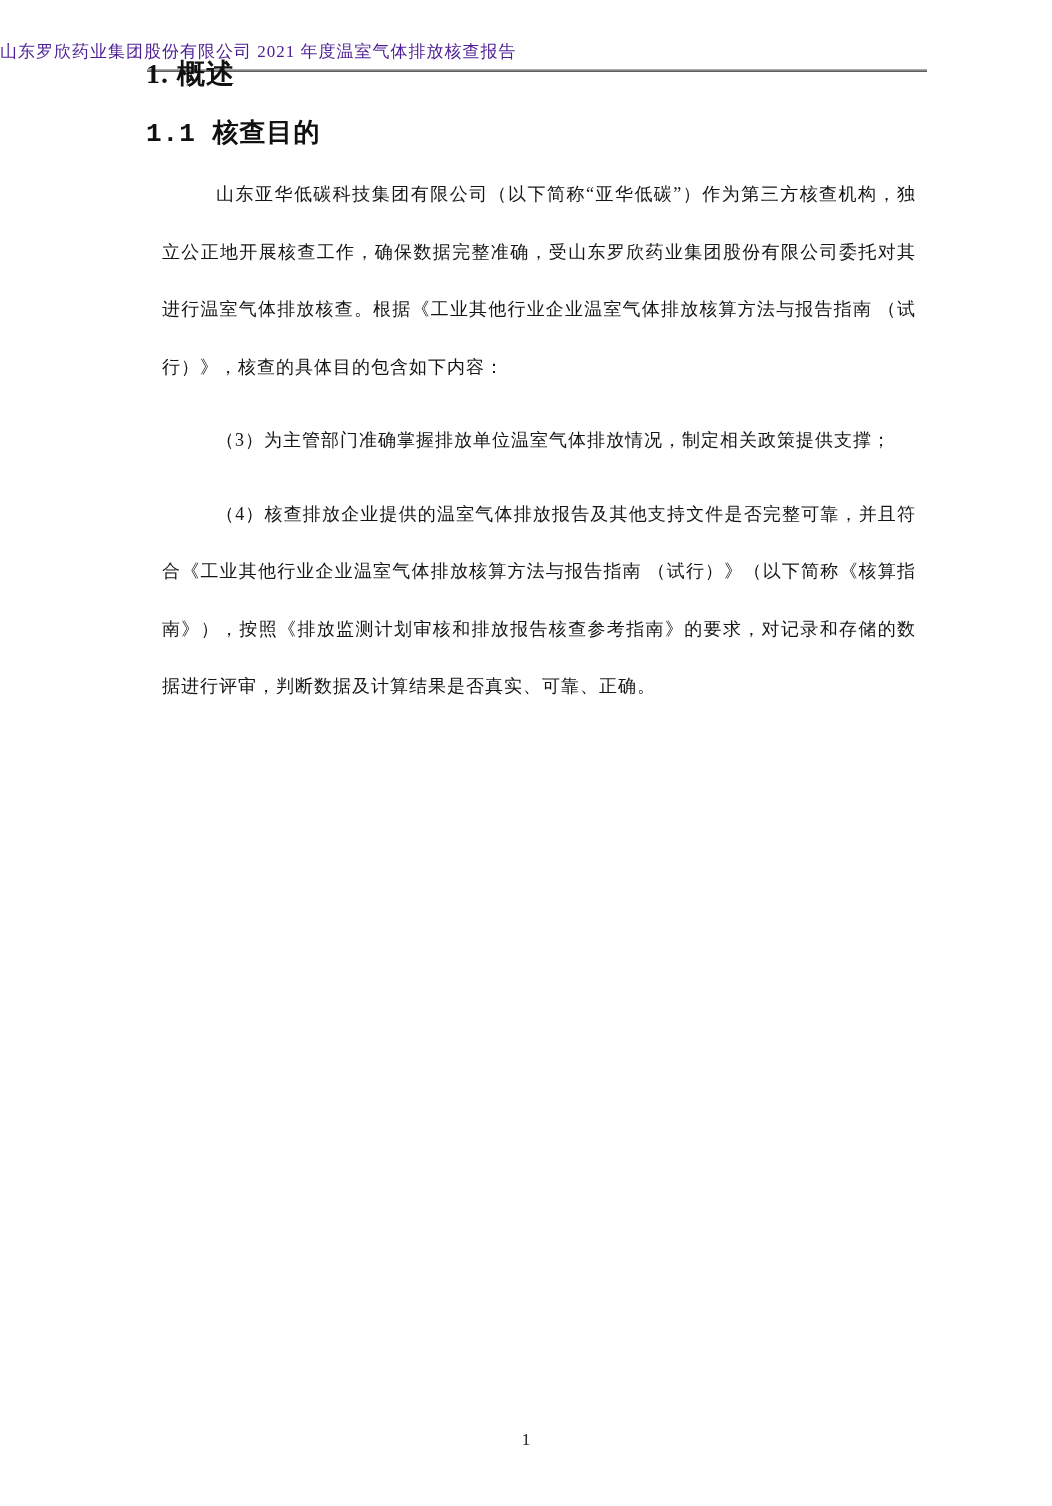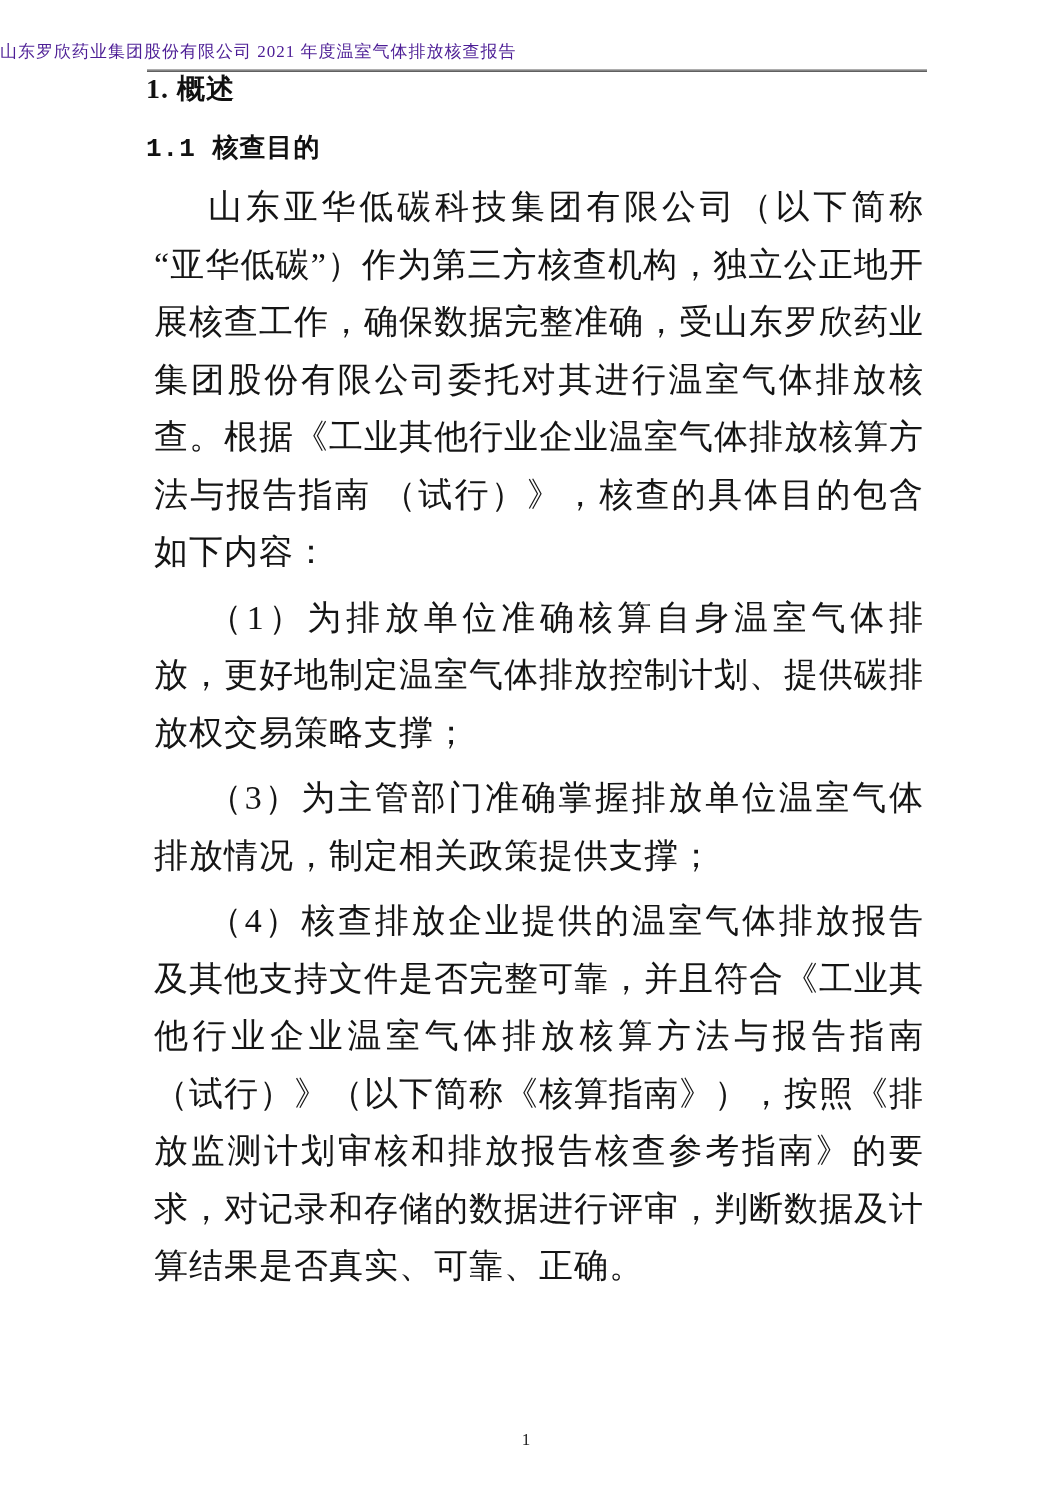--- a/index.html
+++ b/index.html
@@ -39,40 +39,40 @@
     background: linear-gradient(to bottom, #c2c2c2 0%, #8a8a8a 45%, #4d4d4d 100%);
   }
   
   .doc-main {
     position: absolute;
     top: 0;
     left: 146px;
     width: 786px;
   }
   .section-heading {
-    margin: 72px 0 0 0;
+    margin: 57px 0 0 0;
     font-size: 28px;
     line-height: 34px;
     font-weight: bold;
     letter-spacing: 1px;
   }
   .subsection-heading {
     margin: 27px 0 0 0;
     font-size: 26px;
     line-height: 32px;
     font-weight: bold;
     letter-spacing: 1px;
     font-family: Liberation Mono, monospace;
   }
   .paragraphs {
     margin-top: 13px;
   }
   .para {
-    margin: 8px;
-    font-size: 34px;
+    margin: 16px;
+    font-size: 18px;
     line-height: 57.5px;
     letter-spacing: 1px;
     text-align: justify;
     text-indent: 54px;
     color: #151515;
   }
   
   .page-footer {
     position: absolute;
     top: 1430px;
@@ -94,21 +94,20 @@
     <div class="header-title">山东罗欣药业集团股份有限公司 2021 年度温室气体排放核查报告</div>
     <div class="header-rule"></div>
   </header>
 
   <main class="doc-main">
     <h1 class="section-heading">1. 概述</h1>
     <h2 class="subsection-heading">1.1 核查目的</h2>
 
     <div class="paragraphs">
       <p class="para">山东亚华低碳科技集团有限公司（以下简称“亚华低碳”）作为第三方核查机构，独立公正地开展核查工作，确保数据完整准确，受山东罗欣药业集团股份有限公司委托对其进行温室气体排放核查。根据《工业其他行业企业温室气体排放核算方法与报告指南 （试行）》，核查的具体目的包含如下内容：</p>
-      <p class="para">（1）为排放单位准确核算自身温室气体排放，更好地制定温室气体排放控制计划、提供碳排放权交易策略支撑；</p>
       <p class="para">（3）为主管部门准确掌握排放单位温室气体排放情况，制定相关政策提供支撑；</p>
       <p class="para">（4）核查排放企业提供的温室气体排放报告及其他支持文件是否完整可靠，并且符合《工业其他行业企业温室气体排放核算方法与报告指南 （试行）》（以下简称《核算指南》），按照《排放监测计划审核和排放报告核查参考指南》的要求，对记录和存储的数据进行评审，判断数据及计算结果是否真实、可靠、正确。</p>
     </div>
   </main>
 
   <footer class="page-footer">
     <span class="page-number">1</span>
   </footer>
 
 </div>

